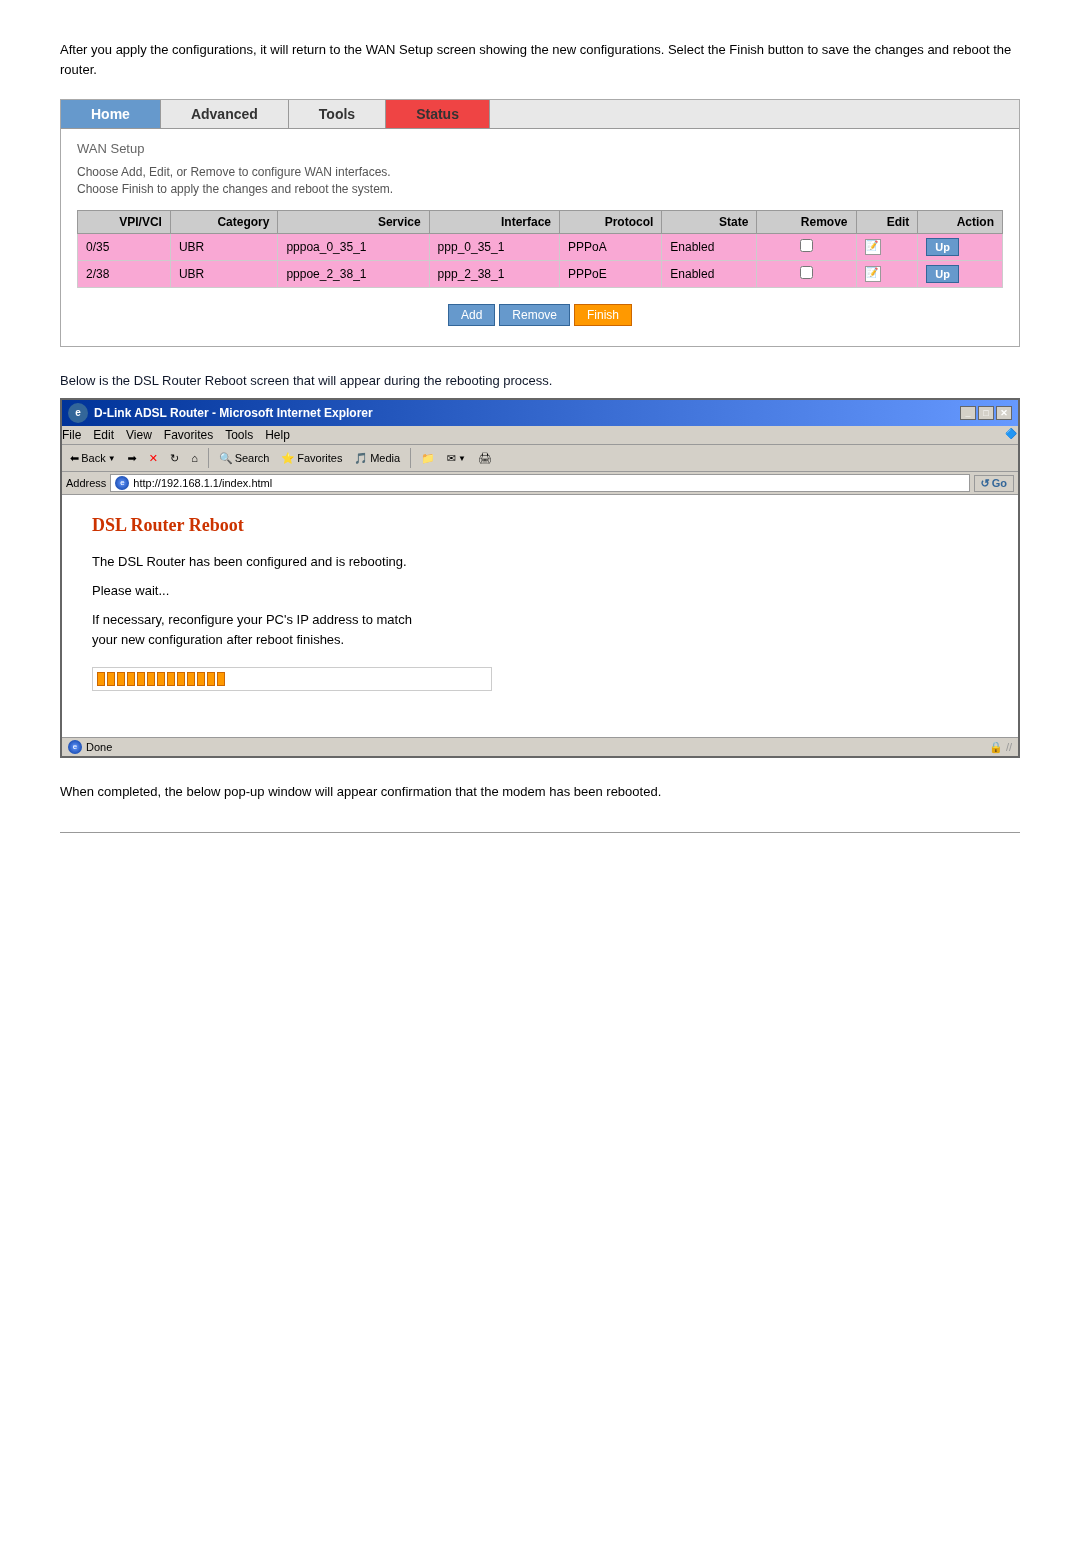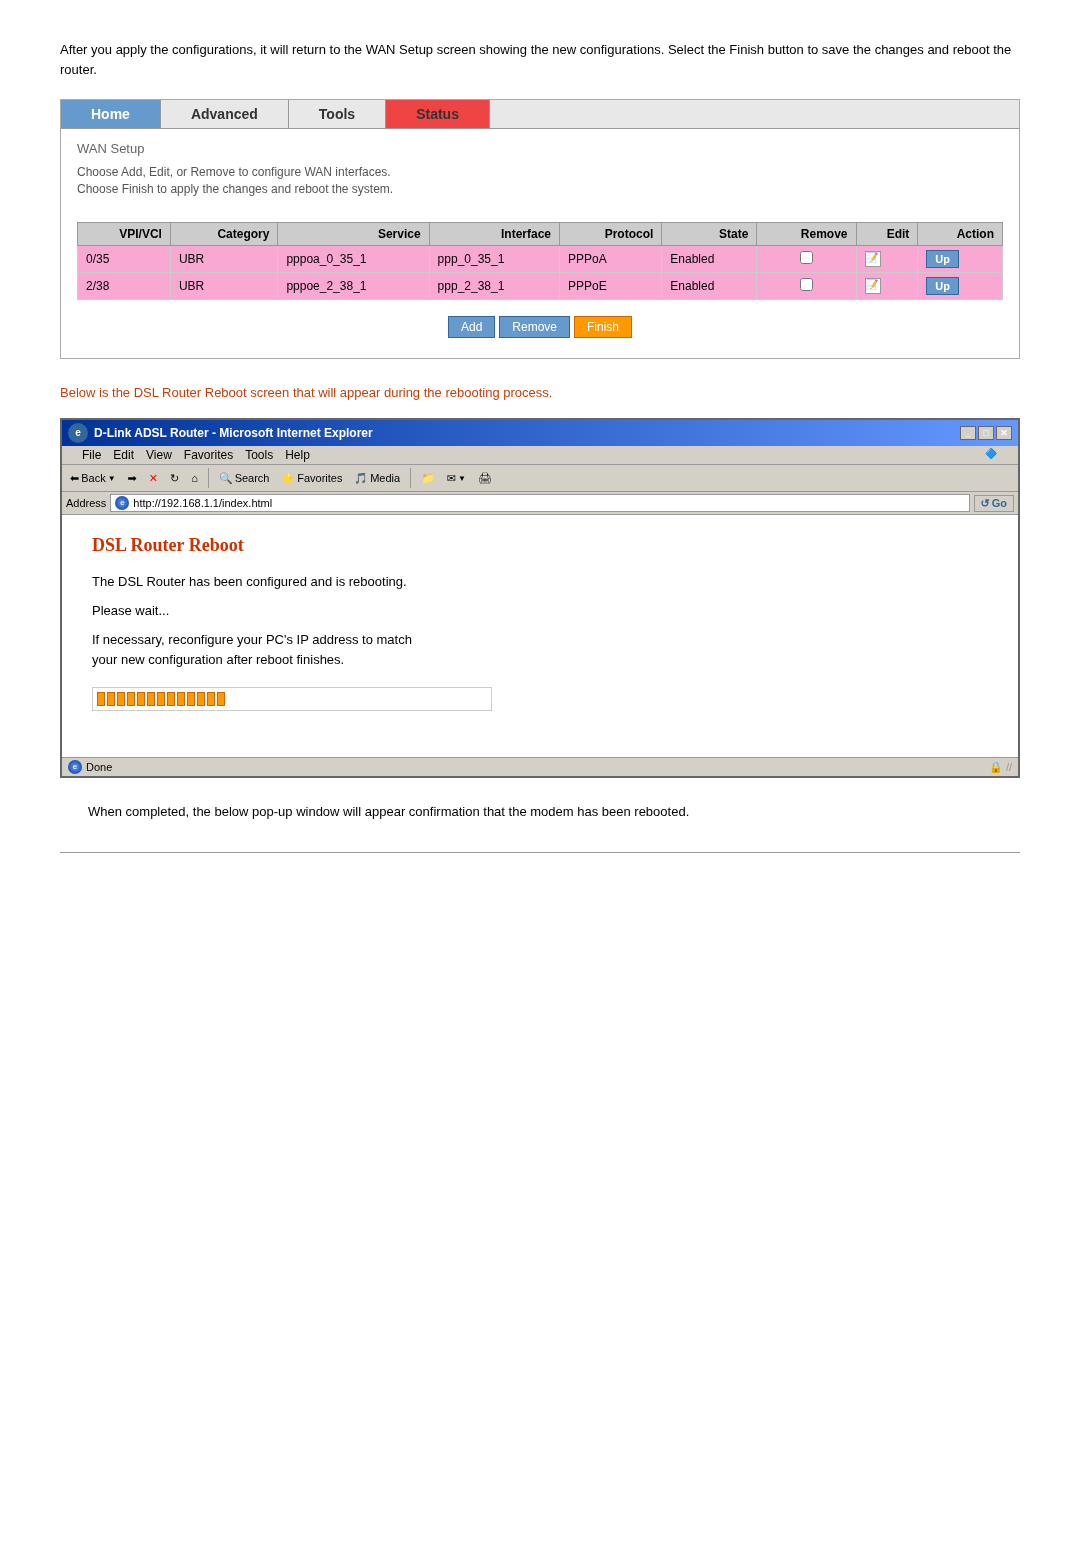--- a/index.html
+++ b/index.html
@@ -76,21 +76,21 @@
     .wan-title {
       font-size: 13px;
       color: #666;
       margin-bottom: 8px;
       font-weight: normal;
     }
 
     .wan-desc {
       font-size: 12px;
       color: #555;
-      margin-bottom: 24px;
+      margin-bottom: 12px;
       line-height: 1.4;
     }
 
     
     .wan-table {
       width: 100%;
       border-collapse: collapse;
       font-size: 12px;
       margin-bottom: 12px;
     }
@@ -166,22 +166,22 @@
       border: 1px solid #cc6600;
       padding: 3px 12px;
       font-size: 12px;
       cursor: pointer;
     }
 
     
     .section-text {
       font-size: 13px;
       line-height: 1.5;
-      margin: 16px 0;
-      color: #c2410c;
+      margin: 8px 0;
+      color: #0f172a;
     }
 
     
     .ie-window {
       border: 2px solid #666;
       background: #d4d0c8;
       margin-bottom: 24px;
       font-family: 'Tahoma', sans-serif;
     }
 
@@ -207,21 +207,21 @@
       background: #d4d0c8;
       border: 1px solid #666;
       font-size: 9px;
       text-align: center;
       line-height: 12px;
       cursor: pointer;
     }
 
     .ie-menu-bar {
       background: #d4d0c8;
-      padding: 2px 20px;
+      padding: 2px 0;
       display: flex;
       gap: 12px;
       font-size: 12px;
       border-bottom: 1px solid #999;
     }
 
     .ie-menu-item {
       color: #000;
       cursor: pointer;
     }
@@ -351,21 +351,20 @@
       align-items: center;
       gap: 4px;
     }
 
     
     .page-footer-text {
       font-size: 13px;
       line-height: 1.5;
       margin-bottom: 30px;
       color: #000;
-      margin-left: 28px;
     }
 
     .page-number-area {
       text-align: center;
       margin-top: 20px;
       font-size: 13px;
     }
 
     .divider-line {
       border: none;

